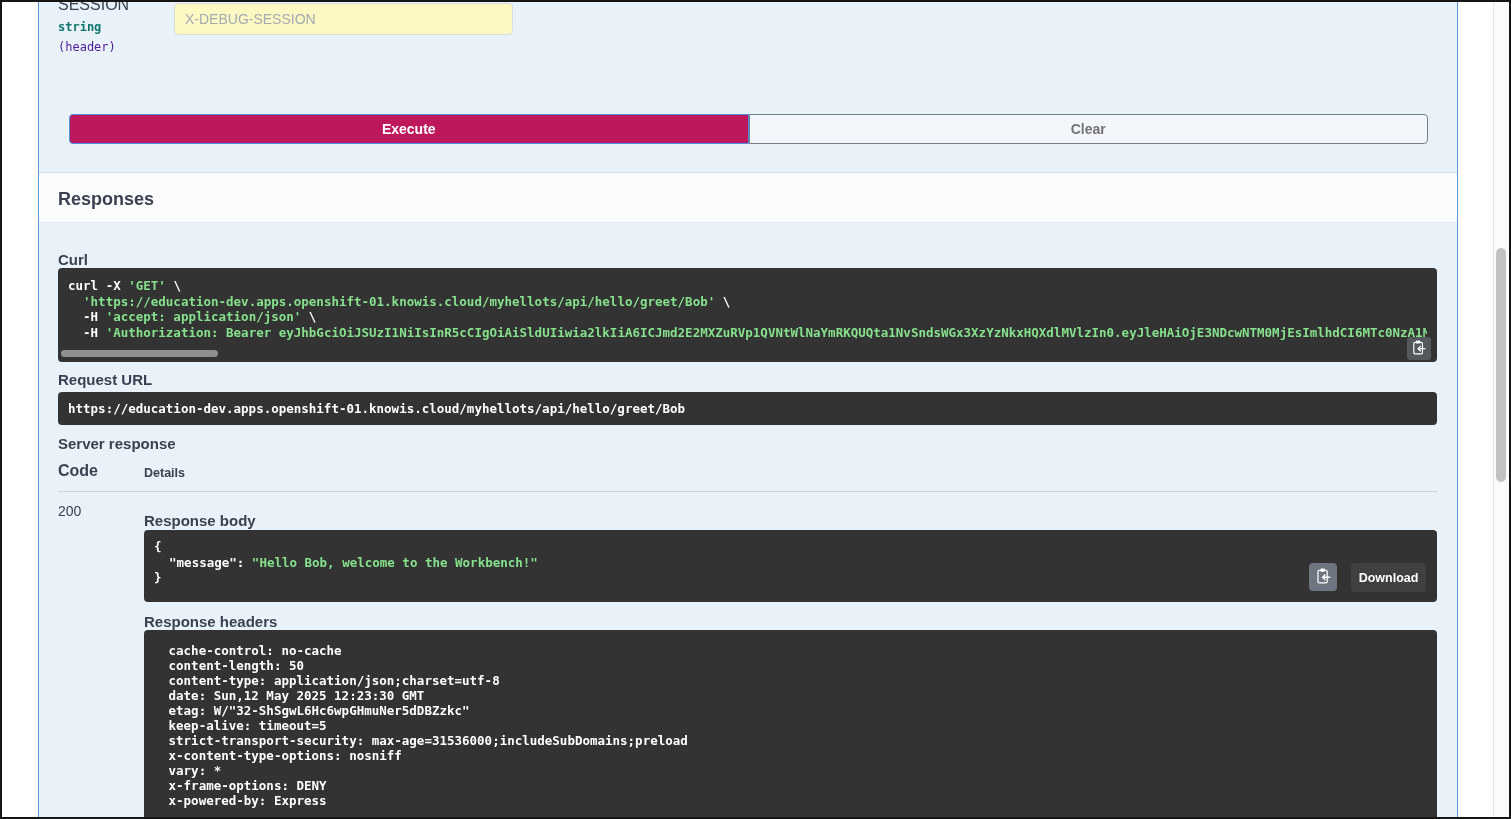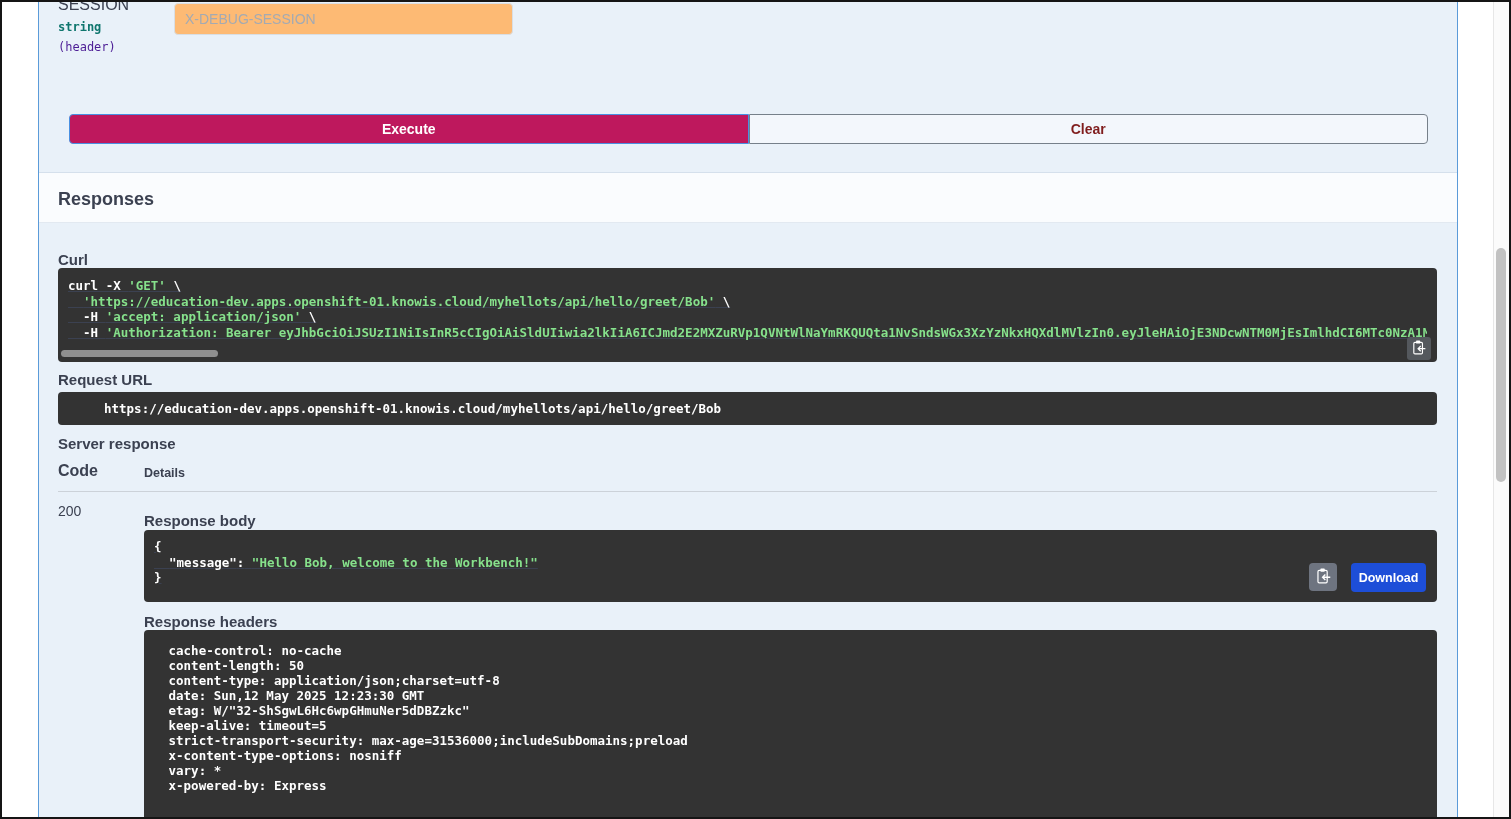--- a/index.html
+++ b/index.html
@@ -19,80 +19,80 @@
     background:#e9f1f9;
     border-left:1px solid #5b9bd9; border-right:1px solid #5b9bd9;
   }
 
   
   .param-name { left:19px; top:-4px; font-size:16px; color:#3b4151; }
   .param-type { left:19px; top:20px; font-family:"DejaVu Sans Mono",monospace; font-size:12px; font-weight:700; color:#0f766e; }
   .param-in   { left:19px; top:40px; font-family:"DejaVu Sans Mono",monospace; font-size:12px; color:#4c1d95; }
   .param-input {
     left:135px; top:3px; width:339px; height:32px;
-    background:#fdba74; border:1px solid #d9dee3; border-radius:4px;
+    background:#fef9c3; border:1px solid #d9dee3; border-radius:4px;
     padding:0 10px; font-size:14px; color:#3b4151; outline:none;
   }
   .param-input::placeholder { color:#a3aab3; }
 
   
   .execute-row { left:30px; top:114px; width:1359px; height:30px; display:flex; }
   .btn-execute {
     flex:1; background:#be185d; border:1px solid #4990e2; border-radius:4px 0 0 4px;
     color:#fff; font-weight:700; font-size:14px; cursor:pointer;
     font-family:"Liberation Sans",sans-serif;
   }
   .btn-clear {
     flex:1; background:rgba(255,255,255,0.45); border:1px solid #76808a; border-radius:0 4px 4px 0;
-    color:#7f1d1d; font-weight:700; font-size:14px; cursor:pointer;
+    color:#737373; font-weight:700; font-size:14px; cursor:pointer;
     font-family:"Liberation Sans",sans-serif;
   }
 
   
   .responses-band {
     left:0; top:172px; width:100%; height:51px;
     background:rgba(255,255,255,0.75);
     border-top:1px solid #d5e0ec; border-bottom:1px solid #e2e9f1;
   }
   .responses-title { left:19px; top:16px; position:absolute; font-size:18px; font-weight:700; color:#3b4151; }
 
   .sec-label { font-size:15px; font-weight:700; color:#3b4151; }
 
   
   .dark-block { background:#333333; border-radius:4px; }
-  .code-line { white-space:pre; font-family:"DejaVu Sans Mono",monospace; font-size:12.5px; line-height:15.7px; overflow:hidden;text-decoration:underline; }
+  .code-line { white-space:pre; font-family:"DejaVu Sans Mono",monospace; font-size:12.5px; line-height:15.7px; overflow:hidden; }
   .tok-w  { color:#ffffff; }
   .tok-wb { color:#ffffff; font-weight:700; }
   .tok-g  { color:#86e18c; font-weight:700; }
 
   .curl-label  { left:19px; top:251px; }
   .curl-block  { left:19px; top:268px; width:1379px; height:94px; padding:10px 10px 0 10px; overflow:hidden; }
   .curl-hscroll-thumb { left:22px; top:350px; width:157px; height:7px; background:#8f8f8f; border-radius:4px; cursor:pointer; }
   .copy-btn {
     display:flex; align-items:center; justify-content:center;
     border:none; border-radius:3px; cursor:pointer;
   }
   .curl-copy { left:1368px; top:337px; width:24px; height:23px; background:#54585d; }
 
   .requrl-label { left:19px; top:371px; }
   .requrl-block { left:19px; top:392px; width:1379px; height:33px; display:flex; align-items:center; padding:0 10px; }
-  .requrl-text  { font-family:"DejaVu Sans Mono",monospace; font-size:12.5px; font-weight:700; color:#fff; white-space:pre;margin-left:36px; }
+  .requrl-text  { font-family:"DejaVu Sans Mono",monospace; font-size:12.5px; font-weight:700; color:#fff; white-space:pre; }
 
   .server-label   { left:19px; top:435px; }
   .code-header    { left:19px; top:462px; font-size:16px; font-weight:700; color:#3b4151; }
   .details-header { left:105px; top:466px; font-size:12.5px; font-weight:700; color:#3b4151; }
   .table-divider  { left:19px; top:491px; width:1379px; height:1px; background:#ccd2d9; }
   .status-code    { left:19px; top:503px; font-size:14px; color:#3b4151; }
 
   .body-label { left:105px; top:512px; }
   .body-block { left:105px; top:530px; width:1293px; height:72px; padding:9px 10px 0 10px; overflow:hidden; }
   .body-copy  { left:1270px; top:563px; width:28px; height:28px; background:#6e7480; border-radius:4px; }
   .btn-download {
     left:1312px; top:563px; width:75px; height:29px;
-    background:#1d4ed8; border:none; border-radius:4px;
+    background:#404040; border:none; border-radius:4px;
     color:#fff; font-weight:700; font-size:12.5px; cursor:pointer;
     font-family:"Liberation Sans",sans-serif;
   }
 
   .headers-label { left:105px; top:613px; }
   .headers-block { left:105px; top:630px; width:1293px; height:200px; border-radius:4px 4px 0 0; padding:13px 0 0 17px; overflow:hidden; }
   .header-line { font-family:"DejaVu Sans Mono",monospace; font-size:12.5px; font-weight:700; color:#fff; line-height:15px; white-space:pre; }
 
   
   .v-scroll-track { position:absolute; right:0; top:-2px; width:16px; height:823px; background:#fbfbfb; border-left:1px solid #e7e7e7; }
@@ -172,20 +172,21 @@
     <div>
         <div class="header-line"> cache-control: no-cache </div>
         <div class="header-line"> content-length: 50 </div>
         <div class="header-line"> content-type: application/json;charset=utf-8 </div>
         <div class="header-line"> date: Sun,12 May 2025 12:23:30 GMT </div>
         <div class="header-line"> etag: W/"32-ShSgwL6Hc6wpGHmuNer5dDBZzkc" </div>
         <div class="header-line"> keep-alive: timeout=5 </div>
         <div class="header-line"> strict-transport-security: max-age=31536000;includeSubDomains;preload </div>
         <div class="header-line"> x-content-type-options: nosniff </div>
         <div class="header-line"> vary: * </div>
+        <div class="header-line"> x-frame-options: DENY </div>
         <div class="header-line"> x-powered-by: Express </div>
       </div>
   </div>
 
 </div>
 
 <div class="v-scroll-track">
   <div class="v-scroll-thumb"></div>
 </div>
 

